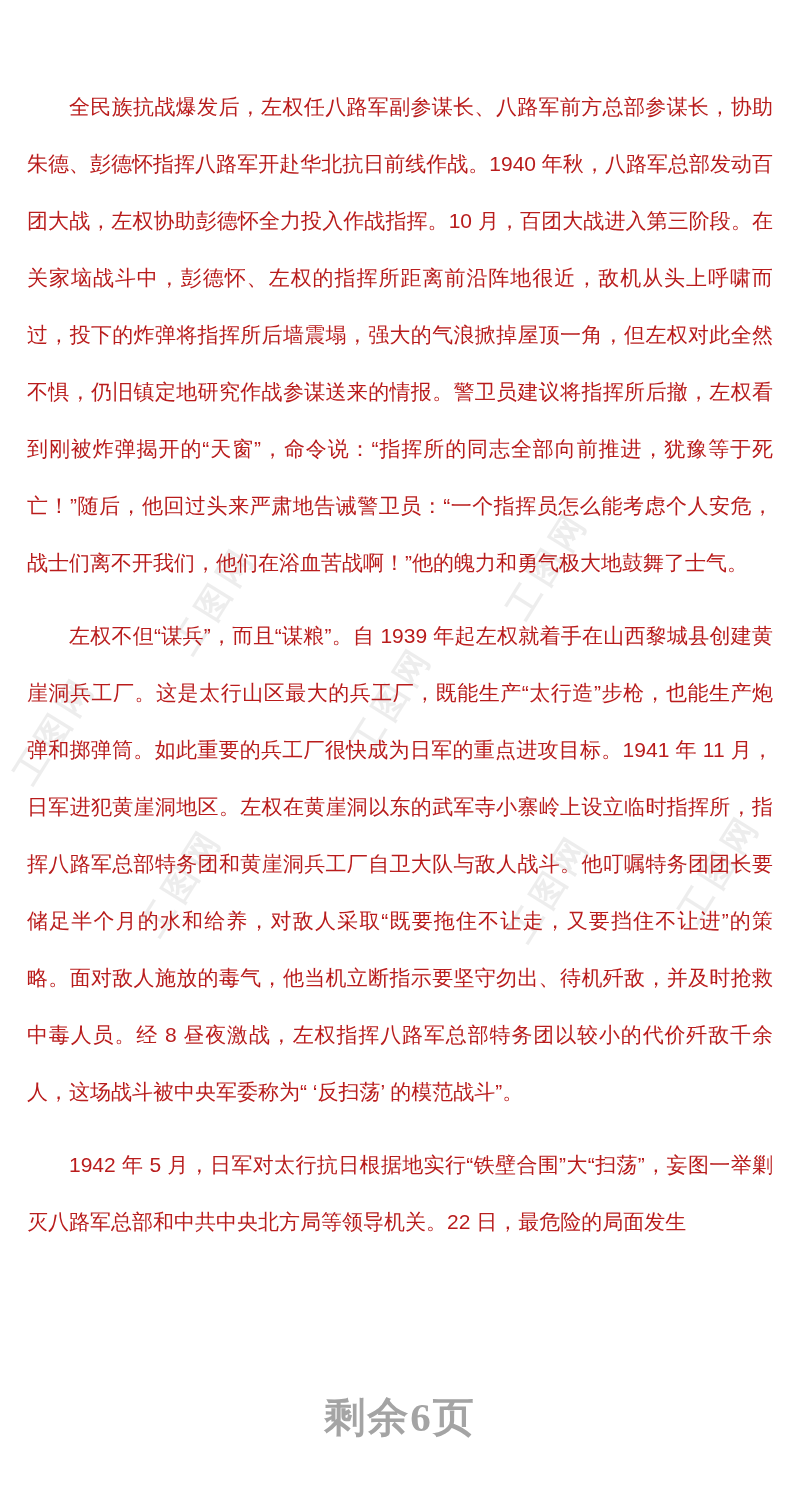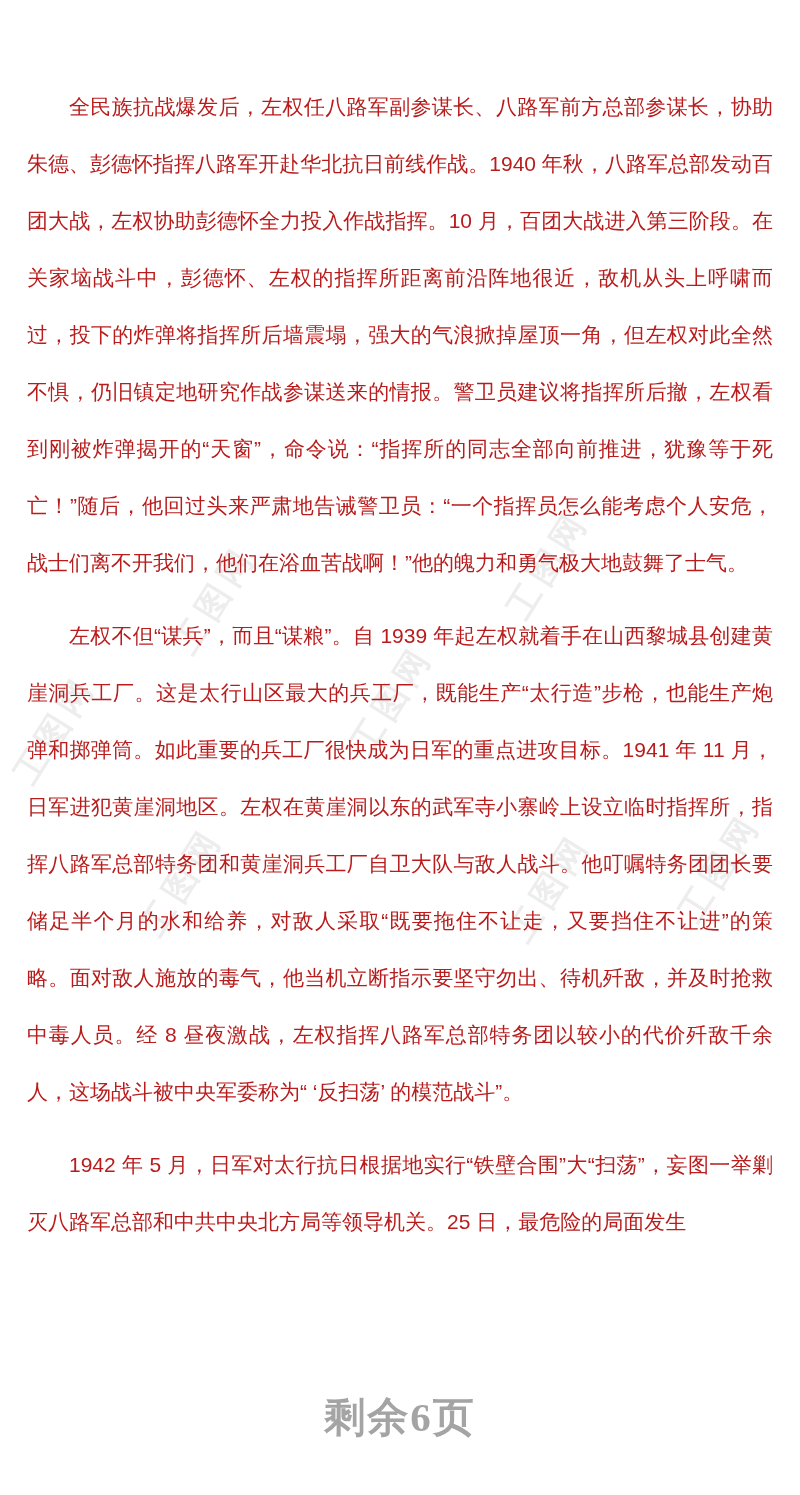--- a/index.html
+++ b/index.html
@@ -77,20 +77,20 @@
     <span class="wm" style="left:55px;  top:730px;">工图网</span>
     <span class="wm" style="left:392px; top:700px;">工图网</span>
     <span class="wm" style="left:720px; top:868px;">工图网</span>
     <span class="wm" style="left:182px; top:882px;">工图网</span>
     <span class="wm" style="left:550px; top:888px;">工图网</span>
   </div>
 
   <div class="doc">
     <p>全民族抗战爆发后，左权任八路军副参谋长、八路军前方总部参谋长，协助朱德、彭德怀指挥八路军开赴华北抗日前线作战。1940 年秋，八路军总部发动百团大战，左权协助彭德怀全力投入作战指挥。10 月，百团大战进入第三阶段。在关家垴战斗中，彭德怀、左权的指挥所距离前沿阵地很近，敌机从头上呼啸而过，投下的炸弹将指挥所后墙震塌，强大的气浪掀掉屋顶一角，但左权对此全然不惧，仍旧镇定地研究作战参谋送来的情报。警卫员建议将指挥所后撤，左权看到刚被炸弹揭开的“天窗”，命令说：“指挥所的同志全部向前推进，犹豫等于死亡！”随后，他回过头来严肃地告诫警卫员：“一个指挥员怎么能考虑个人安危，战士们离不开我们，他们在浴血苦战啊！”他的魄力和勇气极大地鼓舞了士气。</p>
     <p>左权不但“谋兵”，而且“谋粮”。自 1939 年起左权就着手在山西黎城县创建黄崖洞兵工厂。这是太行山区最大的兵工厂，既能生产“太行造”步枪，也能生产炮弹和掷弹筒。如此重要的兵工厂很快成为日军的重点进攻目标。1941 年 11 月，日军进犯黄崖洞地区。左权在黄崖洞以东的武军寺小寨岭上设立临时指挥所，指挥八路军总部特务团和黄崖洞兵工厂自卫大队与敌人战斗。他叮嘱特务团团长要储足半个月的水和给养，对敌人采取“既要拖住不让走，又要挡住不让进”的策略。面对敌人施放的毒气，他当机立断指示要坚守勿出、待机歼敌，并及时抢救中毒人员。经 8 昼夜激战，左权指挥八路军总部特务团以较小的代价歼敌千余人，这场战斗被中央军委称为“ ‘反扫荡’ 的模范战斗”。</p>
-    <p>1942 年 5 月，日军对太行抗日根据地实行“铁壁合围”大“扫荡”，妄图一举剿灭八路军总部和中共中央北方局等领导机关。25 日，最危险的局面发生</p>
+    <p>1942 年 5 月，日军对太行抗日根据地实行“铁壁合围”大“扫荡”，妄图一举剿灭八路军总部和中共中央北方局等领导机关。22 日，最危险的局面发生</p>
   </div>
 
   <div class="footer-notice">
     <span>剩余6页</span>
   </div>
 
 </div>
 
 </body></html>

